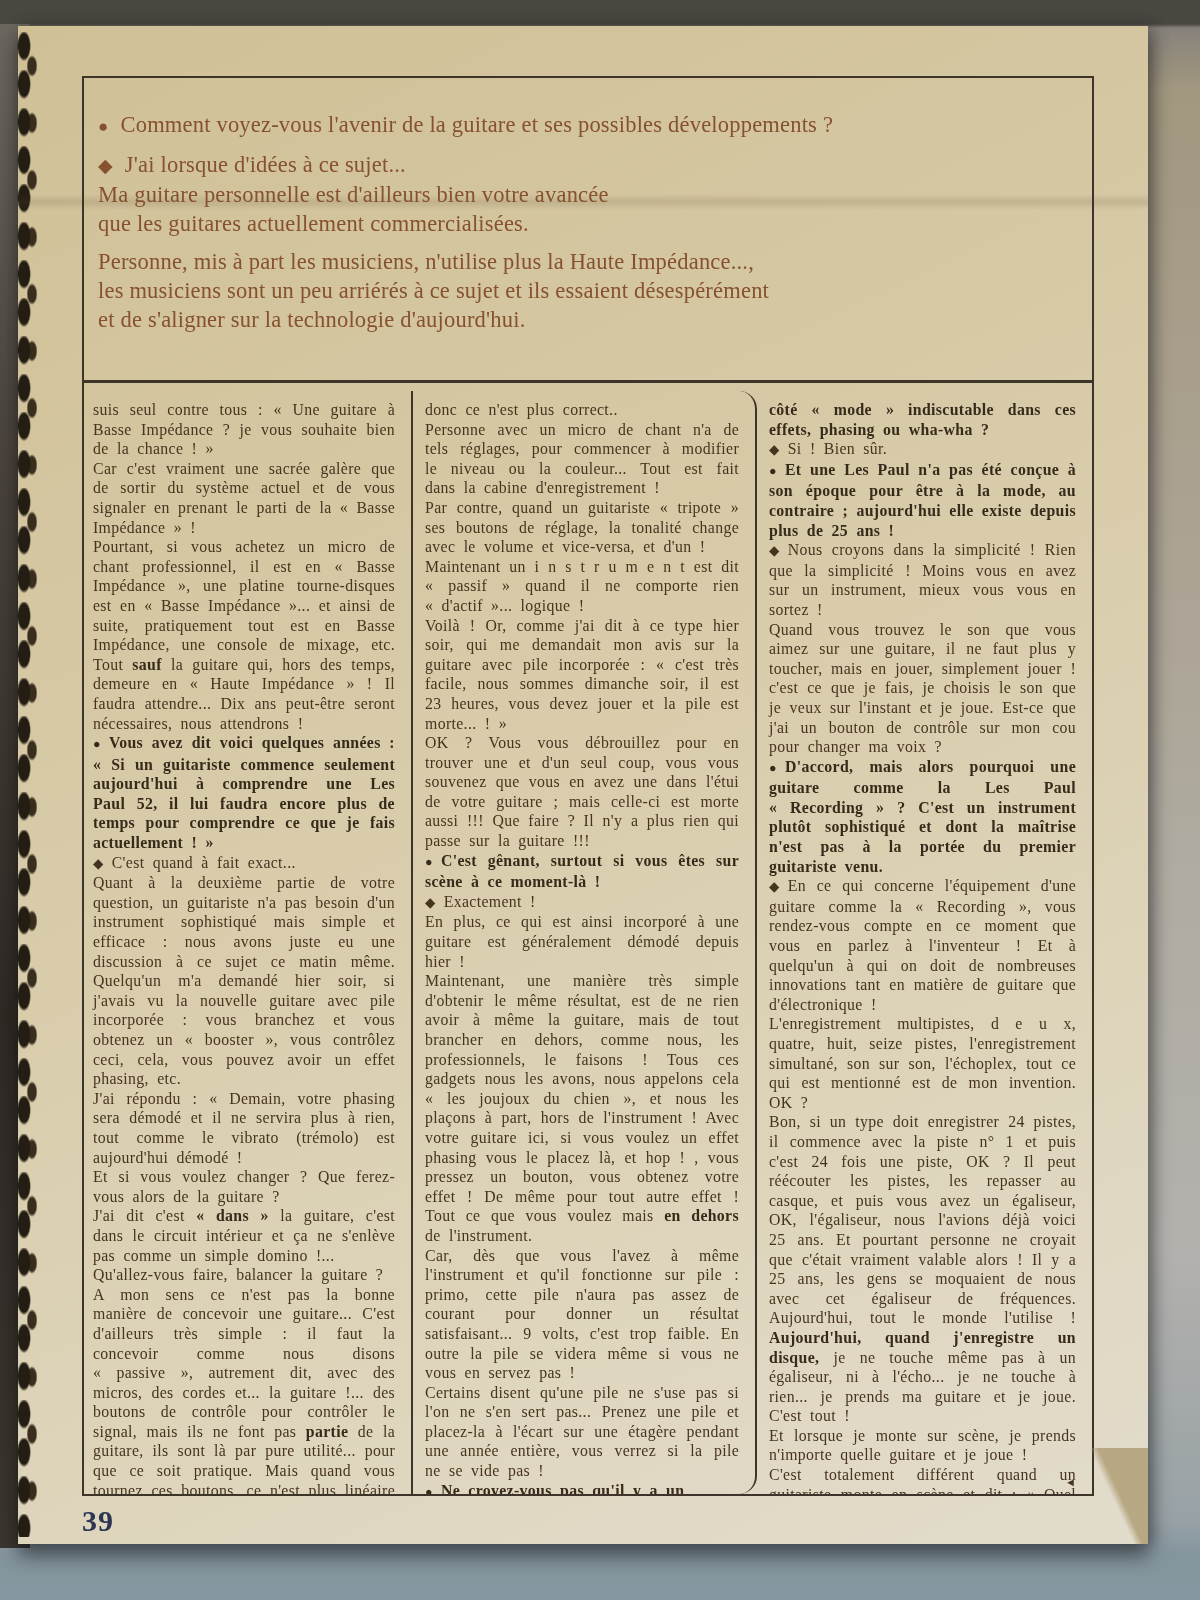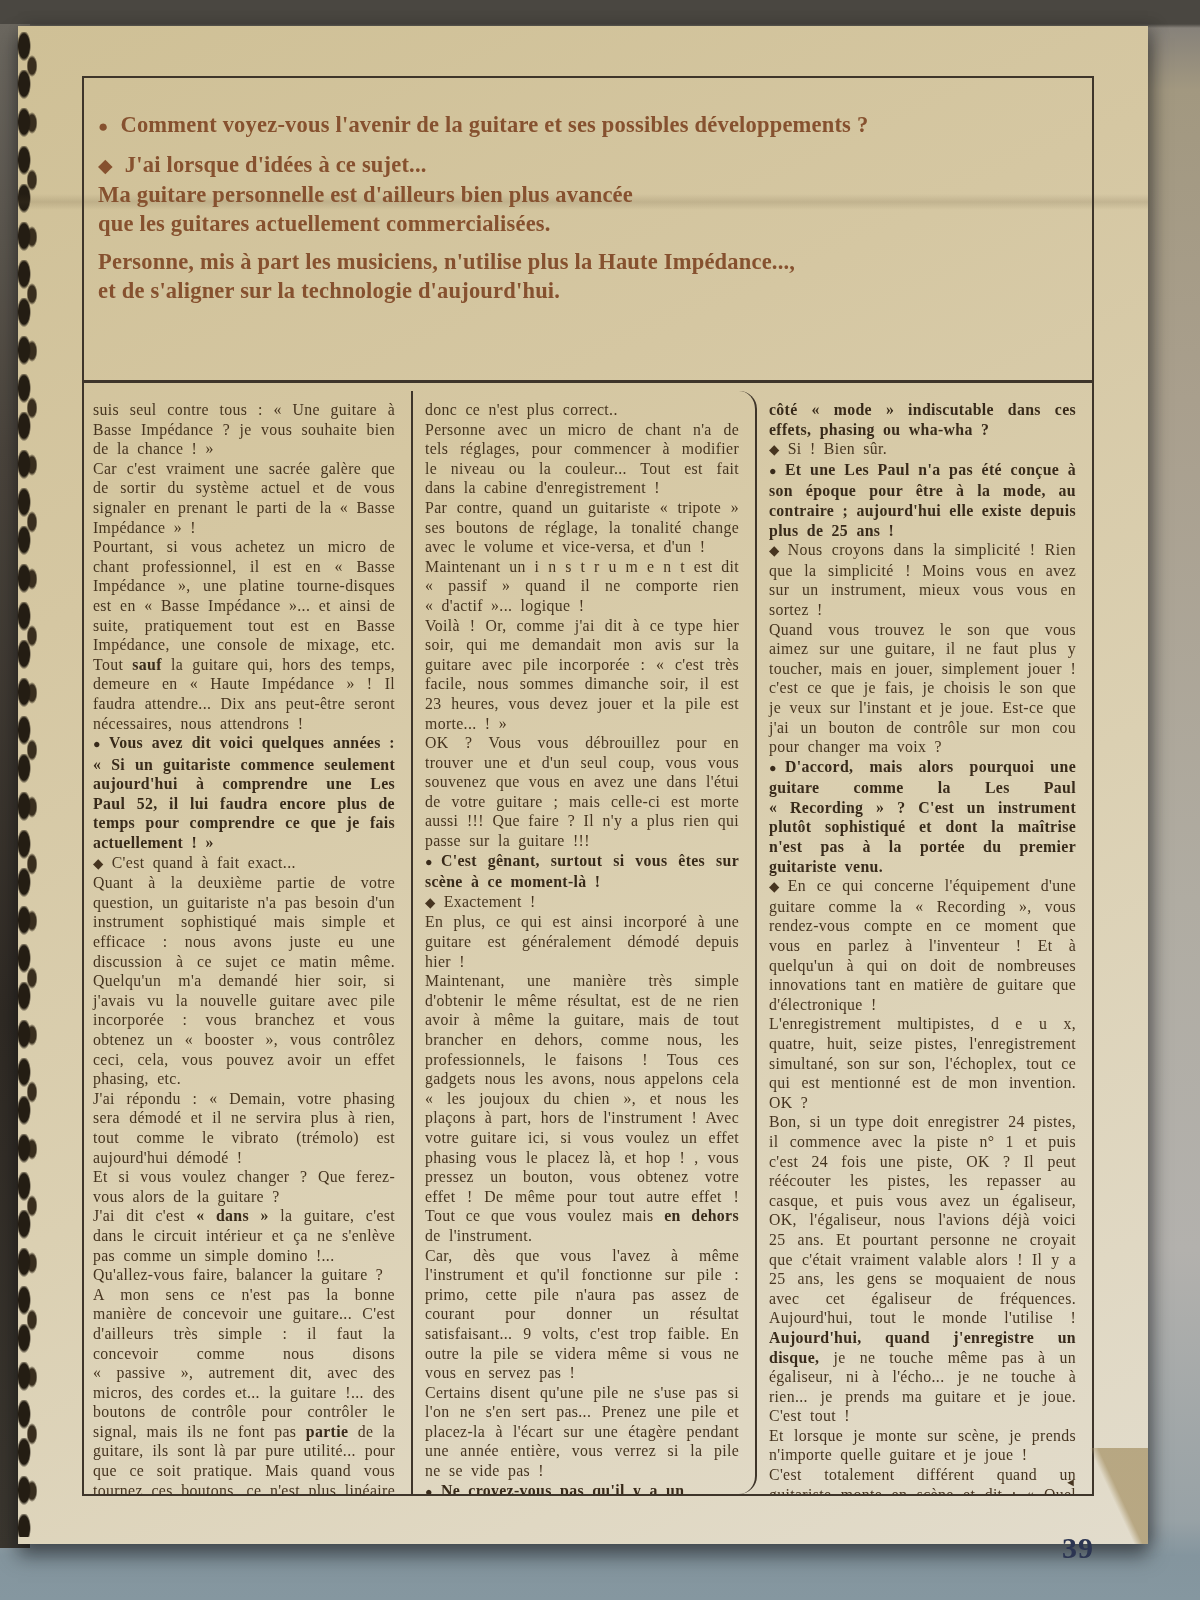--- a/index.html
+++ b/index.html
@@ -53,21 +53,21 @@
   
   .content-box {
     position:absolute; left:64px; top:50px; width:1012px; height:1420px;
     box-sizing:border-box;
     border:2px solid var(--frame,#3e352a);
   }
 
   
   .header { position:absolute; top:0; left:0; right:0; height:300px; padding:32px 18px 0 14px; box-sizing:border-box; overflow:hidden; }
   .h-line {
-    font-size:22.5px; line-height:29px; font-weight:bold;
+    font-size:22.5px; line-height:29px; font-weight:normal;
     color:var(--header-ink,#86512f); white-space:nowrap; letter-spacing:0.2px;
   }
   .h-line.gap { margin-top:9px; }
   .h-bullet { display:inline-block; margin-right:12px; }
   .h-bullet.round { font-size:17px; }
   .h-bullet.diamond { font-size:19px; }
 
   .divider { position:absolute; top:302px; left:0; right:0; border-top:3px solid var(--frame,#3e352a); }
 
   
@@ -83,44 +83,44 @@
   }
   .para.bold { font-weight:bold; color:var(--ink-bold,#382a1a); }
   .b { font-weight:bold; color:var(--ink-bold,#382a1a); }
   .p-bullet { display:inline-block; margin-right:8px; }
   .p-bullet.round { font-size:12.5px; }
   .p-bullet.diamond { font-size:13.5px; }
 
   .cont-mark { position:absolute; right:16px; bottom:6px; font-size:11px; color:var(--ink,#46341f); }
 
   .page-number {
-    position:absolute; top:1478px; left:64px; width:1012px; text-align:right;
+    position:absolute; top:1478px; left:64px; width:1012px; text-align:left;
     font-size:30px; font-weight:bold; color:var(--page-number-ink,#2c3552);
     letter-spacing:1px;
-    margin-top:27px;
   }
 </style>
 </head>
 <body>
 
 <div class="scene">
   <div class="bg"></div>
   <div class="bg-left"></div>
 
   <div class="page">
     <div class="perf"></div>
     <div class="crease"></div>
 
     <div class="content-box">
       <div class="header" id="header">
           <div class="h-line"><span class="h-bullet round">●</span><span>Comment voyez-vous l'avenir de la guitare et ses possibles développements&nbsp;?</span></div>
           <div class="h-line gap"><span class="h-bullet diamond">◆</span><span>J'ai lorsque d'idées à ce sujet...</span></div>
-          <div class="h-line"><span>Ma guitare personnelle est d'ailleurs bien plus avancée</span></div>
+          <div class="h-line"><span>Ma guitare personnelle est d'ailleurs bien votre avancée</span></div>
           <div class="h-line"><span>que les guitares actuellement commercialisées.</span></div>
           <div class="h-line gap"><span>Personne, mis à part les musiciens, n'utilise plus la Haute Impédance...,</span></div>
+          <div class="h-line"><span>les musiciens sont un peu arriérés à ce sujet et ils essaient désespérément</span></div>
           <div class="h-line"><span>et de s'aligner sur la technologie d'aujourd'hui.</span></div>
         </div>
       <div class="divider"></div>
       <div class="columns" id="columns">
         <div class="col col-1">
             <p class="para"><span>suis seul contre tous&nbsp;: «&nbsp;Une guitare à Basse Impédance&nbsp;? je vous souhaite bien de la chance&nbsp;!&nbsp;»</span></p>
             <p class="para"><span>Car c'est vraiment une sacrée galère que de sortir du système actuel et de vous signaler en prenant le parti de la «&nbsp;Basse Impédance&nbsp;»&nbsp;!</span></p>
             <p class="para"><span>Pourtant, si vous achetez un micro de chant professionnel, il est en «&nbsp;Basse Impédance&nbsp;», une platine tourne-disques est en «&nbsp;Basse Impédance&nbsp;»... et ainsi de suite, pratiquement tout est en Basse Impédance, une console de mixage, etc. Tout </span><span class="b">sauf</span><span> la guitare qui, hors des temps, demeure en «&nbsp;Haute Impédance&nbsp;»&nbsp;! Il faudra attendre... Dix ans peut-être seront nécessaires, nous attendrons&nbsp;!</span></p>
             <p class="para bold"><span class="p-bullet round">●</span><span>Vous avez dit voici quelques années&nbsp;: «&nbsp;Si un guitariste commence seulement aujourd'hui à comprendre une Les Paul 52, il lui faudra encore plus de temps pour comprendre ce que je fais actuellement&nbsp;!&nbsp;»</span></p>
             <p class="para"><span class="p-bullet diamond">◆</span><span>C'est quand à fait exact...</span></p>

